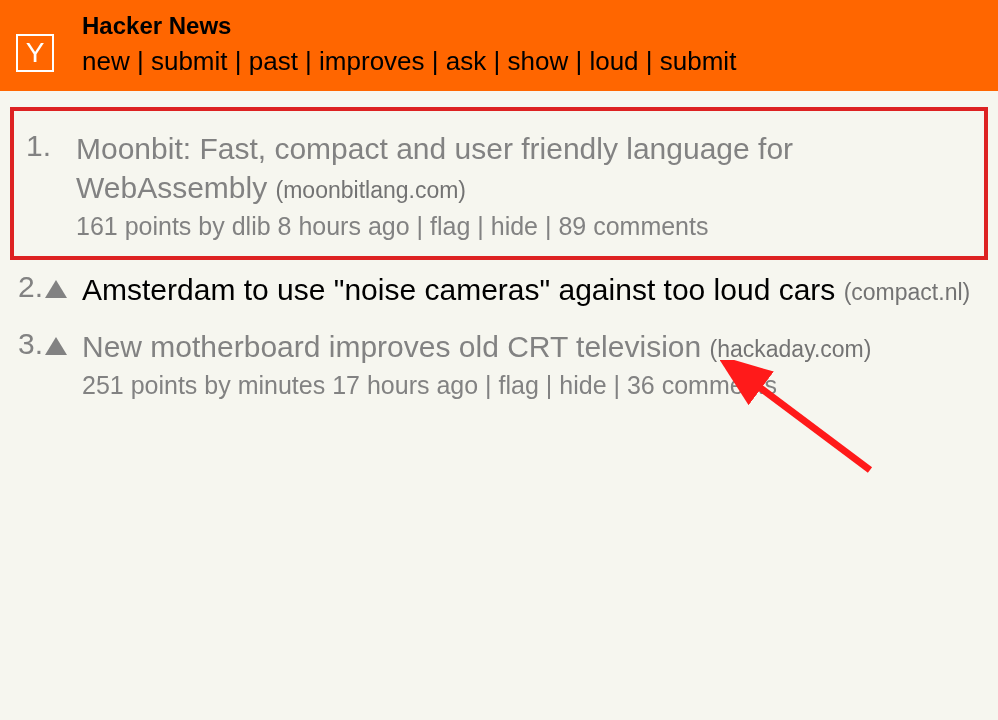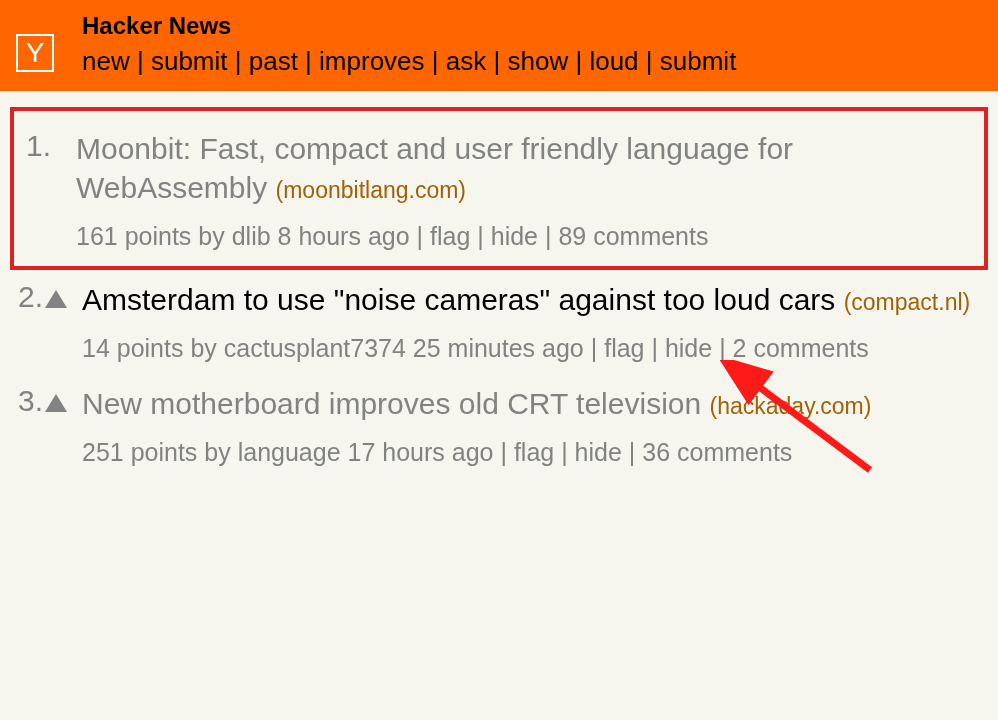--- a/index.html
+++ b/index.html
@@ -108,27 +108,27 @@
       color: #828282;
     }
     .title-row.normal {
       color: #000;
     }
     .title-link {
       cursor: pointer;
     }
     .domain {
       font-size: 23px;
-      color: #a16207;
+      color: #737373;
       text-align: center;
     }
     .meta {
       font-size: 25px;
       color: #828282;
-      margin-top: 12px;
+      margin-top: 2px;
       line-height: 1.4;
     }
     .meta-link {
       cursor: pointer;
       color: #828282;
     }
     .annotation-arrow {
       position: absolute;
       pointer-events: none;
     }
@@ -187,49 +187,37 @@
   <div class="story">
     <div class="rank-with-arrow">
       <span class="rank-num">2.</span>
       <div class="upvote"></div>
     </div>
     <div class="story-body">
       <div class="title-row normal">
         <span class="title-link">Amsterdam to use "noise cameras" against too loud cars</span>
         <span class="domain">(compact.nl)</span>
       </div>
-      <div class="meta">
-        <span>14 points</span>
-        <span>by</span>
-        <span class="meta-link">cactusplant7374</span>
-        <span class="meta-link">25 minutes ago</span>
-        <span> | </span>
-        <span class="meta-link">flag</span>
-        <span> | </span>
-        <span class="meta-link">hide</span>
-        <span> | </span>
-        <span class="meta-link">2 comments</span>
-      </div>
     </div>
   </div>
 
   <div class="story">
     <div class="rank-with-arrow">
       <span class="rank-num">3.</span>
       <div class="upvote"></div>
     </div>
     <div class="story-body">
       <div class="title-row visited">
         <span class="title-link">New motherboard improves old CRT television</span>
         <span class="domain">(hackaday.com)</span>
       </div>
       <div class="meta">
         <span>251 points</span>
         <span>by</span>
-        <span class="meta-link">language</span>
+        <span class="meta-link">minutes</span>
         <span class="meta-link">17 hours ago</span>
         <span> | </span>
         <span class="meta-link">flag</span>
         <span> | </span>
         <span class="meta-link">hide</span>
         <span> | </span>
         <span class="meta-link">36 comments</span>
       </div>
     </div>
   </div>

